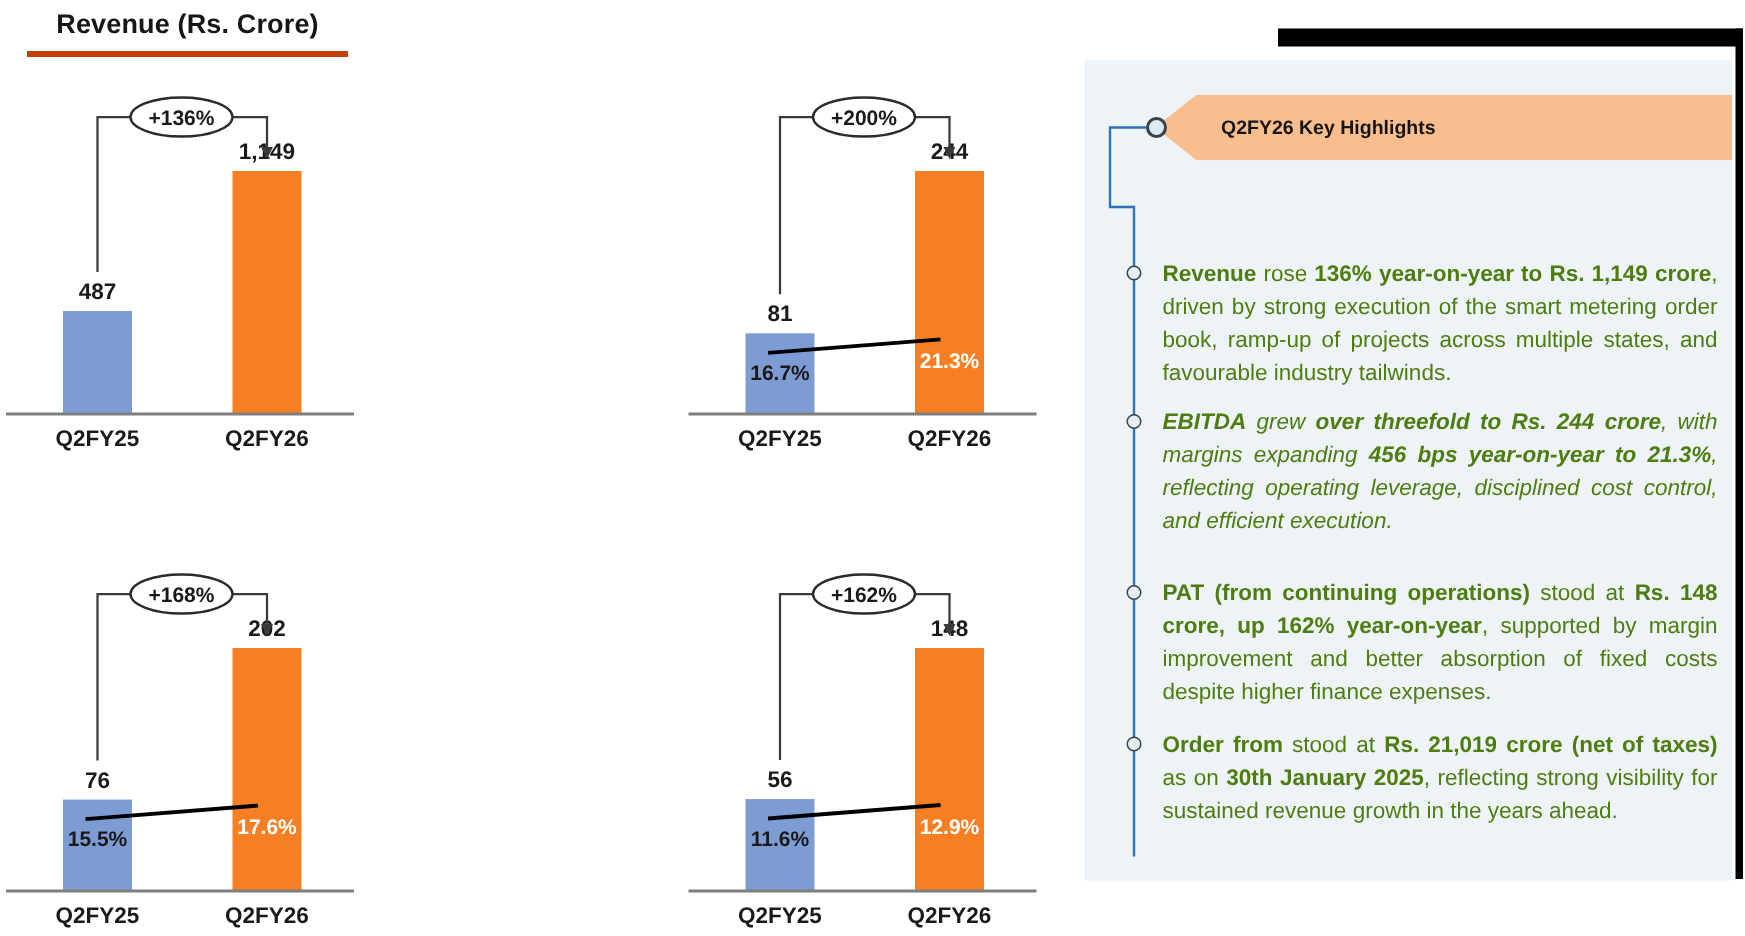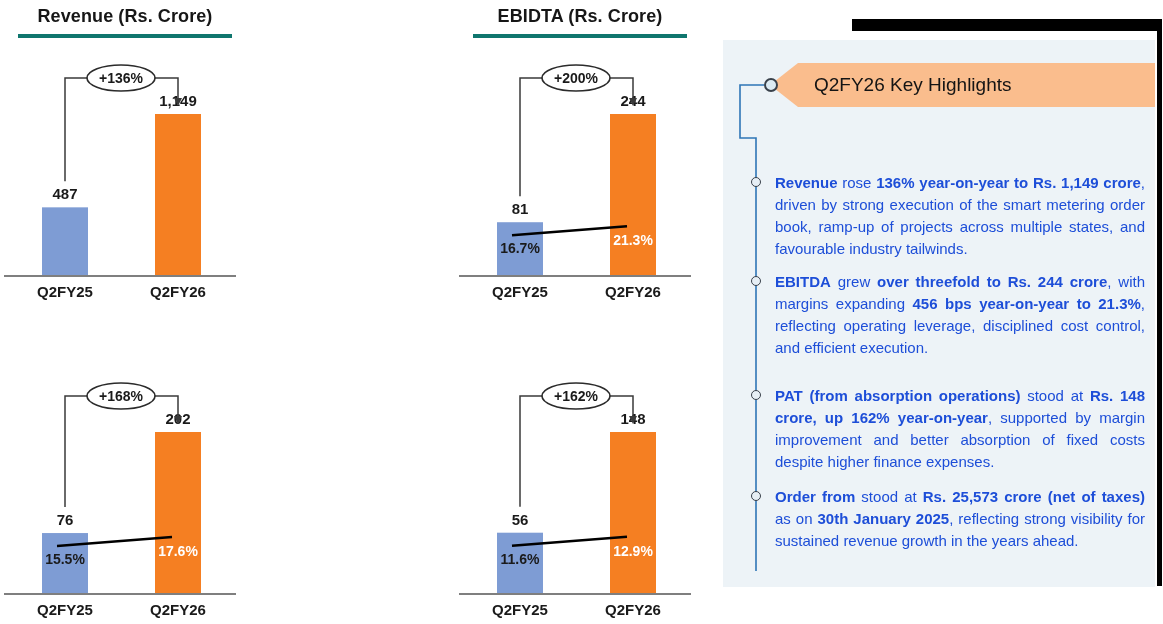--- a/index.html
+++ b/index.html
@@ -8,21 +8,21 @@
   .canvas {
     position:relative; width:1163px; height:624px;
     background:#ffffff; overflow:hidden;
   }
 
   
   .chart { position:absolute; width:250px; height:306px; }
   .chart-title {
     width:214px; margin:0 auto; text-align:center;
     font-size:18px; font-weight:bold; color:#161616;
-    padding-bottom:7px; border-bottom:4px solid #0f766e;
+    padding-bottom:7px; border-bottom:4px solid #c2410c;
     letter-spacing:0.1px; white-space:nowrap;
   }
   .chart-svg { position:absolute; left:0; top:42px; }
   .chart-svg text { font-family:"Liberation Sans", sans-serif; }
   .val-label    { font-size:15px; font-weight:bold; fill:#1a1a1a; }
   .cat-label    { font-size:15px; font-weight:bold; fill:#1a1a1a; }
   .growth-label { font-size:14px; font-weight:bold; fill:#1a1a1a; }
   .margin-label { font-size:14px; font-weight:bold; }
   .margin-label.dark  { fill:#1a1a1a; }
   .margin-label.light { fill:#ffffff; }
@@ -35,41 +35,41 @@
   .top-bar   { position:absolute; left:852px; top:19px; width:310px; height:12px; background:#000; }
   .right-bar { position:absolute; left:1157px; top:19px; width:5px; height:567px; background:#000; }
 
   .banner {
     position:absolute; left:47px; top:23px; width:385px; height:44px;
     background:#fabd8d;
     clip-path:polygon(0 50%, 28px 0, 100% 0, 100% 100%, 28px 100%);
   }
   .banner-title {
     line-height:44px; padding-left:44px;
-    font-size:19px; font-weight:normal; color:#141414;
+    font-size:13px; font-weight:bold; color:#141414;
   }
   .node-circle {
     position:absolute; left:41px; top:38px; width:14px; height:14px;
     border:2px solid #39414b; border-radius:50%; background:#dceaf2; z-index:2;
   }
   .rail-svg { position:absolute; left:0; top:0; width:432px; height:547px; z-index:0; }
 
   .bullet-list {
     position:absolute; left:0; top:0; width:432px;
     padding:132px 10px 0 52px; z-index:1;
   }
   .bullet-item { position:relative; margin-bottom:11px; }
-  .bullet-item:nth-child(2) { margin-bottom:26px; }
+  .bullet-item:nth-child(2) { margin-bottom:26px;font-style:italic; }
   .bullet-item:nth-child(3) { margin-bottom:13px; }
   .bullet-dot {
     position:absolute; left:-24px; top:5px; width:10px; height:10px;
     border:1.7px solid #39414b; border-radius:50%; background:#e7eff5;
   }
   .bullet-text {
-    font-size:15px; line-height:22px; color:#1d4ed8;
+    font-size:15px; line-height:22px; color:#4d7c0f;
     text-align:justify; text-justify:inter-word;
   }
   .bullet-text .b { font-weight:bold; }
 </style>
 </head>
 <body>
 
 <div class="canvas">
 
   <div class="chart" style="left:0px; top:6px;">
@@ -83,21 +83,20 @@
         <text x="65" y="249" text-anchor="middle" class="cat-label">Q2FY25</text>
         <text x="178" y="249" text-anchor="middle" class="cat-label">Q2FY26</text>
         <polyline points="65,133.33681462140993 65,30 178,30 178,50" fill="none" stroke="#3a3a3a" stroke-width="1.5"></polyline>
         <polygon points="174,50 182,50 178,58" fill="#3a3a3a"></polygon>
         <ellipse cx="121" cy="30" rx="34" ry="13" fill="#ffffff" stroke="#2b2b2b" stroke-width="1.6"></ellipse>
         <text x="121" y="35" text-anchor="middle" class="growth-label">+136%</text>
       </svg>
   </div>
 
   <div class="chart" style="left:455px; top:6px;">
-    <div class="chart-title">EBIDTA (Rs. Crore)</div>
     <svg class="chart-svg" width="250" height="258" viewBox="0 0 250 258">
         <rect x="42" y="174.22131147540983" width="46" height="53.778688524590166" fill="#7e9cd4"></rect>
         <rect x="155" y="66" width="46" height="162" fill="#f57f22"></rect>
         <line x1="4" y1="228" x2="236" y2="228" stroke="#7f7f7f" stroke-width="2"></line>
         <text x="65" y="166.22131147540983" text-anchor="middle" class="val-label">81</text>
         <text x="178" y="58" text-anchor="middle" class="val-label">244</text>
         <text x="65" y="249" text-anchor="middle" class="cat-label">Q2FY25</text>
         <text x="178" y="249" text-anchor="middle" class="cat-label">Q2FY26</text>
         <polyline points="65,148.22131147540983 65,30 178,30 178,50" fill="none" stroke="#3a3a3a" stroke-width="1.5"></polyline>
         <polygon points="174,50 182,50 178,58" fill="#3a3a3a"></polygon>
@@ -162,22 +161,22 @@
         <div class="bullet-item">
           <span class="bullet-dot"></span>
           <p class="bullet-text"><span class="b">Revenue</span><span> rose </span><span class="b">136% year-on-year to Rs. 1,149 crore</span><span>, driven by strong execution of the smart metering order book, ramp-up of projects across multiple states, and favourable industry tailwinds.</span></p>
         </div>
         <div class="bullet-item">
           <span class="bullet-dot"></span>
           <p class="bullet-text"><span class="b">EBITDA</span><span> grew </span><span class="b">over threefold to Rs. 244 crore</span><span>, with margins expanding </span><span class="b">456 bps year-on-year to 21.3%</span><span>, reflecting operating leverage, disciplined cost control, and efficient execution.</span></p>
         </div>
         <div class="bullet-item">
           <span class="bullet-dot"></span>
-          <p class="bullet-text"><span class="b">PAT (from absorption operations)</span><span> stood at </span><span class="b">Rs. 148 crore, up 162% year-on-year</span><span>, supported by margin improvement and better absorption of fixed costs despite higher finance expenses.</span></p>
+          <p class="bullet-text"><span class="b">PAT (from continuing operations)</span><span> stood at </span><span class="b">Rs. 148 crore, up 162% year-on-year</span><span>, supported by margin improvement and better absorption of fixed costs despite higher finance expenses.</span></p>
         </div>
         <div class="bullet-item">
           <span class="bullet-dot"></span>
-          <p class="bullet-text"><span class="b">Order from</span><span> stood at </span><span class="b">Rs. 25,573 crore (net of taxes)</span><span> as on </span><span class="b">30th January 2025</span><span>, reflecting strong visibility for sustained revenue growth in the years ahead.</span></p>
+          <p class="bullet-text"><span class="b">Order from</span><span> stood at </span><span class="b">Rs. 21,019 crore (net of taxes)</span><span> as on </span><span class="b">30th January 2025</span><span>, reflecting strong visibility for sustained revenue growth in the years ahead.</span></p>
         </div>
       </div>
   </div>
 
 </div>
 
 </body></html>

